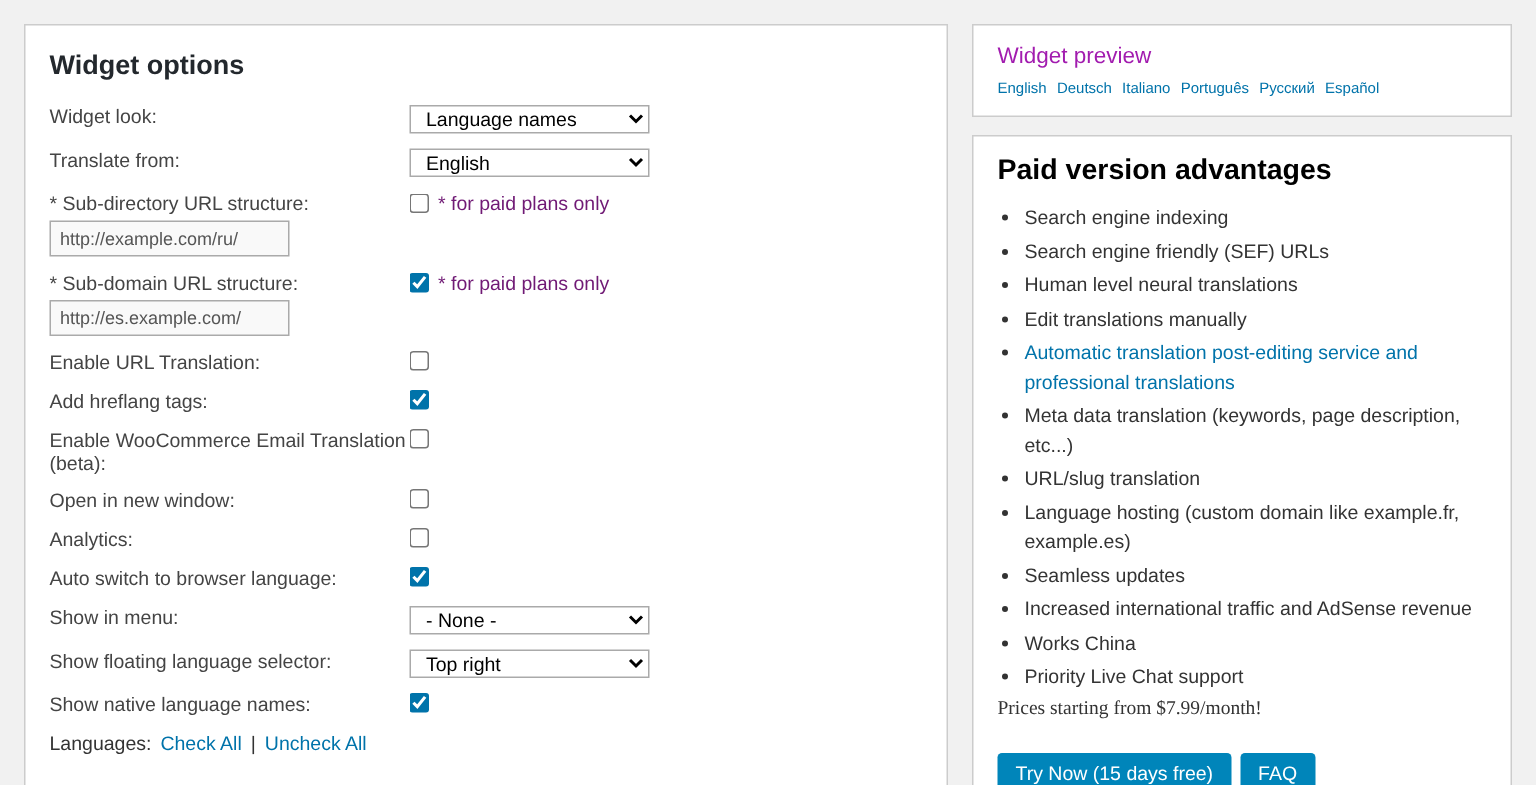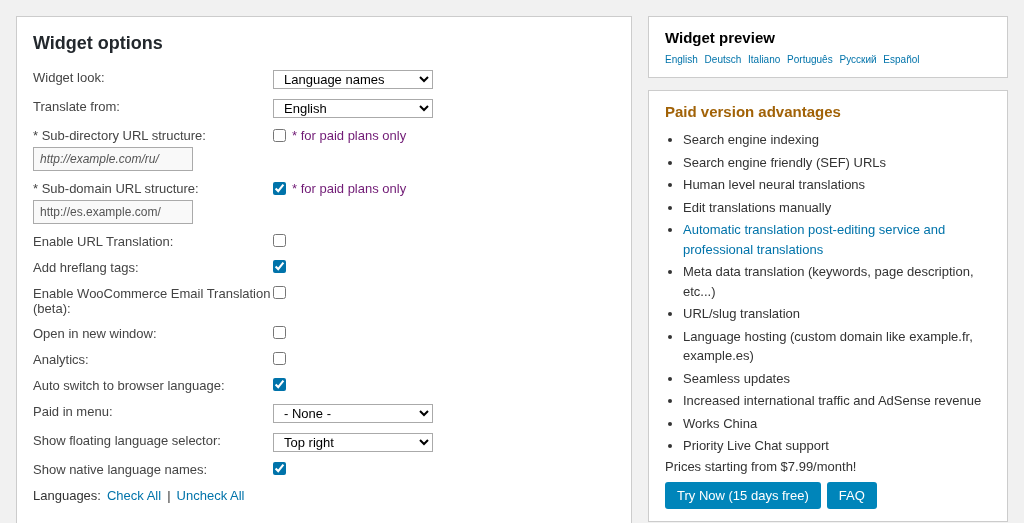--- a/index.html
+++ b/index.html
@@ -15,29 +15,29 @@
     input[type="text"] { padding: 4px 6px; border: 1px solid #aaa; font-size: 12px; width: 160px; color: #555; }
     input[type="checkbox"] { margin: 0; }
     .paid-link { color: #701a75; text-decoration: none; font-size: 13px; }
     .checkbox-with-label { display: flex; align-items: center; gap: 6px; }
     .languages-header { display: flex; align-items: center; gap: 6px; margin-bottom: 8px; font-size: 13px; }
     .languages-header a { color: #0073aa; text-decoration: none; }
     .url-structure-input { font-size: 12px; padding: 3px 6px; border: 1px solid #aaa; color: #555; width: 180px; background: #f9f9f9; }
 
     
     .widget-preview { background: #fff; border: 1px solid #ccc; padding: 12px 16px; }
-    .widget-preview-title { font-size: 15px; font-weight: 700; margin-bottom: 8px; color: #000000; }
+    .widget-preview-title { font-size: 15px; font-weight: 400; margin-bottom: 8px; color: #a21caf; }
     .preview-languages { font-size: 10px; }
     .preview-languages a { color: #0073aa; text-decoration: none; margin-right: 4px; }
     .paid-advantages { background: #fff; border: 1px solid #ccc; padding: 12px 16px; }
-    .paid-title { font-size: 15px; font-weight: 600; margin-bottom: 10px; color: #a16207; }
+    .paid-title { font-size: 19px; font-weight: 600; margin-bottom: 10px; color: #000000; }
     .advantages-list { list-style: disc; padding-left: 18px; margin-bottom: 2px; }
     .advantages-list li { font-size: 13px; margin-bottom: 3px; line-height: 1.5; }
     .advantages-list li a { color: #0073aa; text-decoration: none; }
-    .price-text { font-size: 13px; margin-bottom: 8px; }
+    .price-text { font-size: 13px; margin-bottom: 22px; font-family: Liberation Serif, serif; }
     .action-buttons { display: flex; gap: 6px; flex-wrap: wrap; }
     .btn { padding: 6px 12px; font-size: 13px; border: none; cursor: pointer; border-radius: 3px; }
     .btn-blue { background: #0085ba; color: #fff; }
   </style>
 </head>
 <body>
 
 <div class="page-wrapper">
 
   <div class="left-panel">
@@ -57,21 +57,21 @@
       <div class="form-control">
         <select>
           <option>English</option>
         </select>
       </div>
     </div>
 
     <div class="form-row">
       <div class="form-label">
         <div>* Sub-directory URL structure:</div>
-        <input type="text" class="url-structure-input" style="margin-top: 4px; font-style: italic;" value="http://example.com/ru/">
+        <input type="text" class="url-structure-input" style="margin-top: 4px;" value="http://example.com/ru/">
       </div>
       <div class="form-control">
         <div class="checkbox-with-label">
           <input type="checkbox" style="">
           <a class="paid-link" href="#">* for paid plans only</a>
         </div>
       </div>
     </div>
 
     <div class="form-row">
@@ -111,21 +111,21 @@
       <div class="form-label">Analytics:</div>
       <div class="form-control"><input type="checkbox" style=""></div>
     </div>
 
     <div class="form-row">
       <div class="form-label">Auto switch to browser language:</div>
       <div class="form-control"><input type="checkbox" checked="" style="accent-color: rgb(0, 115, 170);"></div>
     </div>
 
     <div class="form-row">
-      <div class="form-label">Paid in menu:</div>
+      <div class="form-label">Show in menu:</div>
       <div class="form-control">
         <select>
           <option>- None -</option>
         </select>
       </div>
     </div>
 
     <div class="form-row">
       <div class="form-label">Show floating language selector:</div>
       <div class="form-control">

